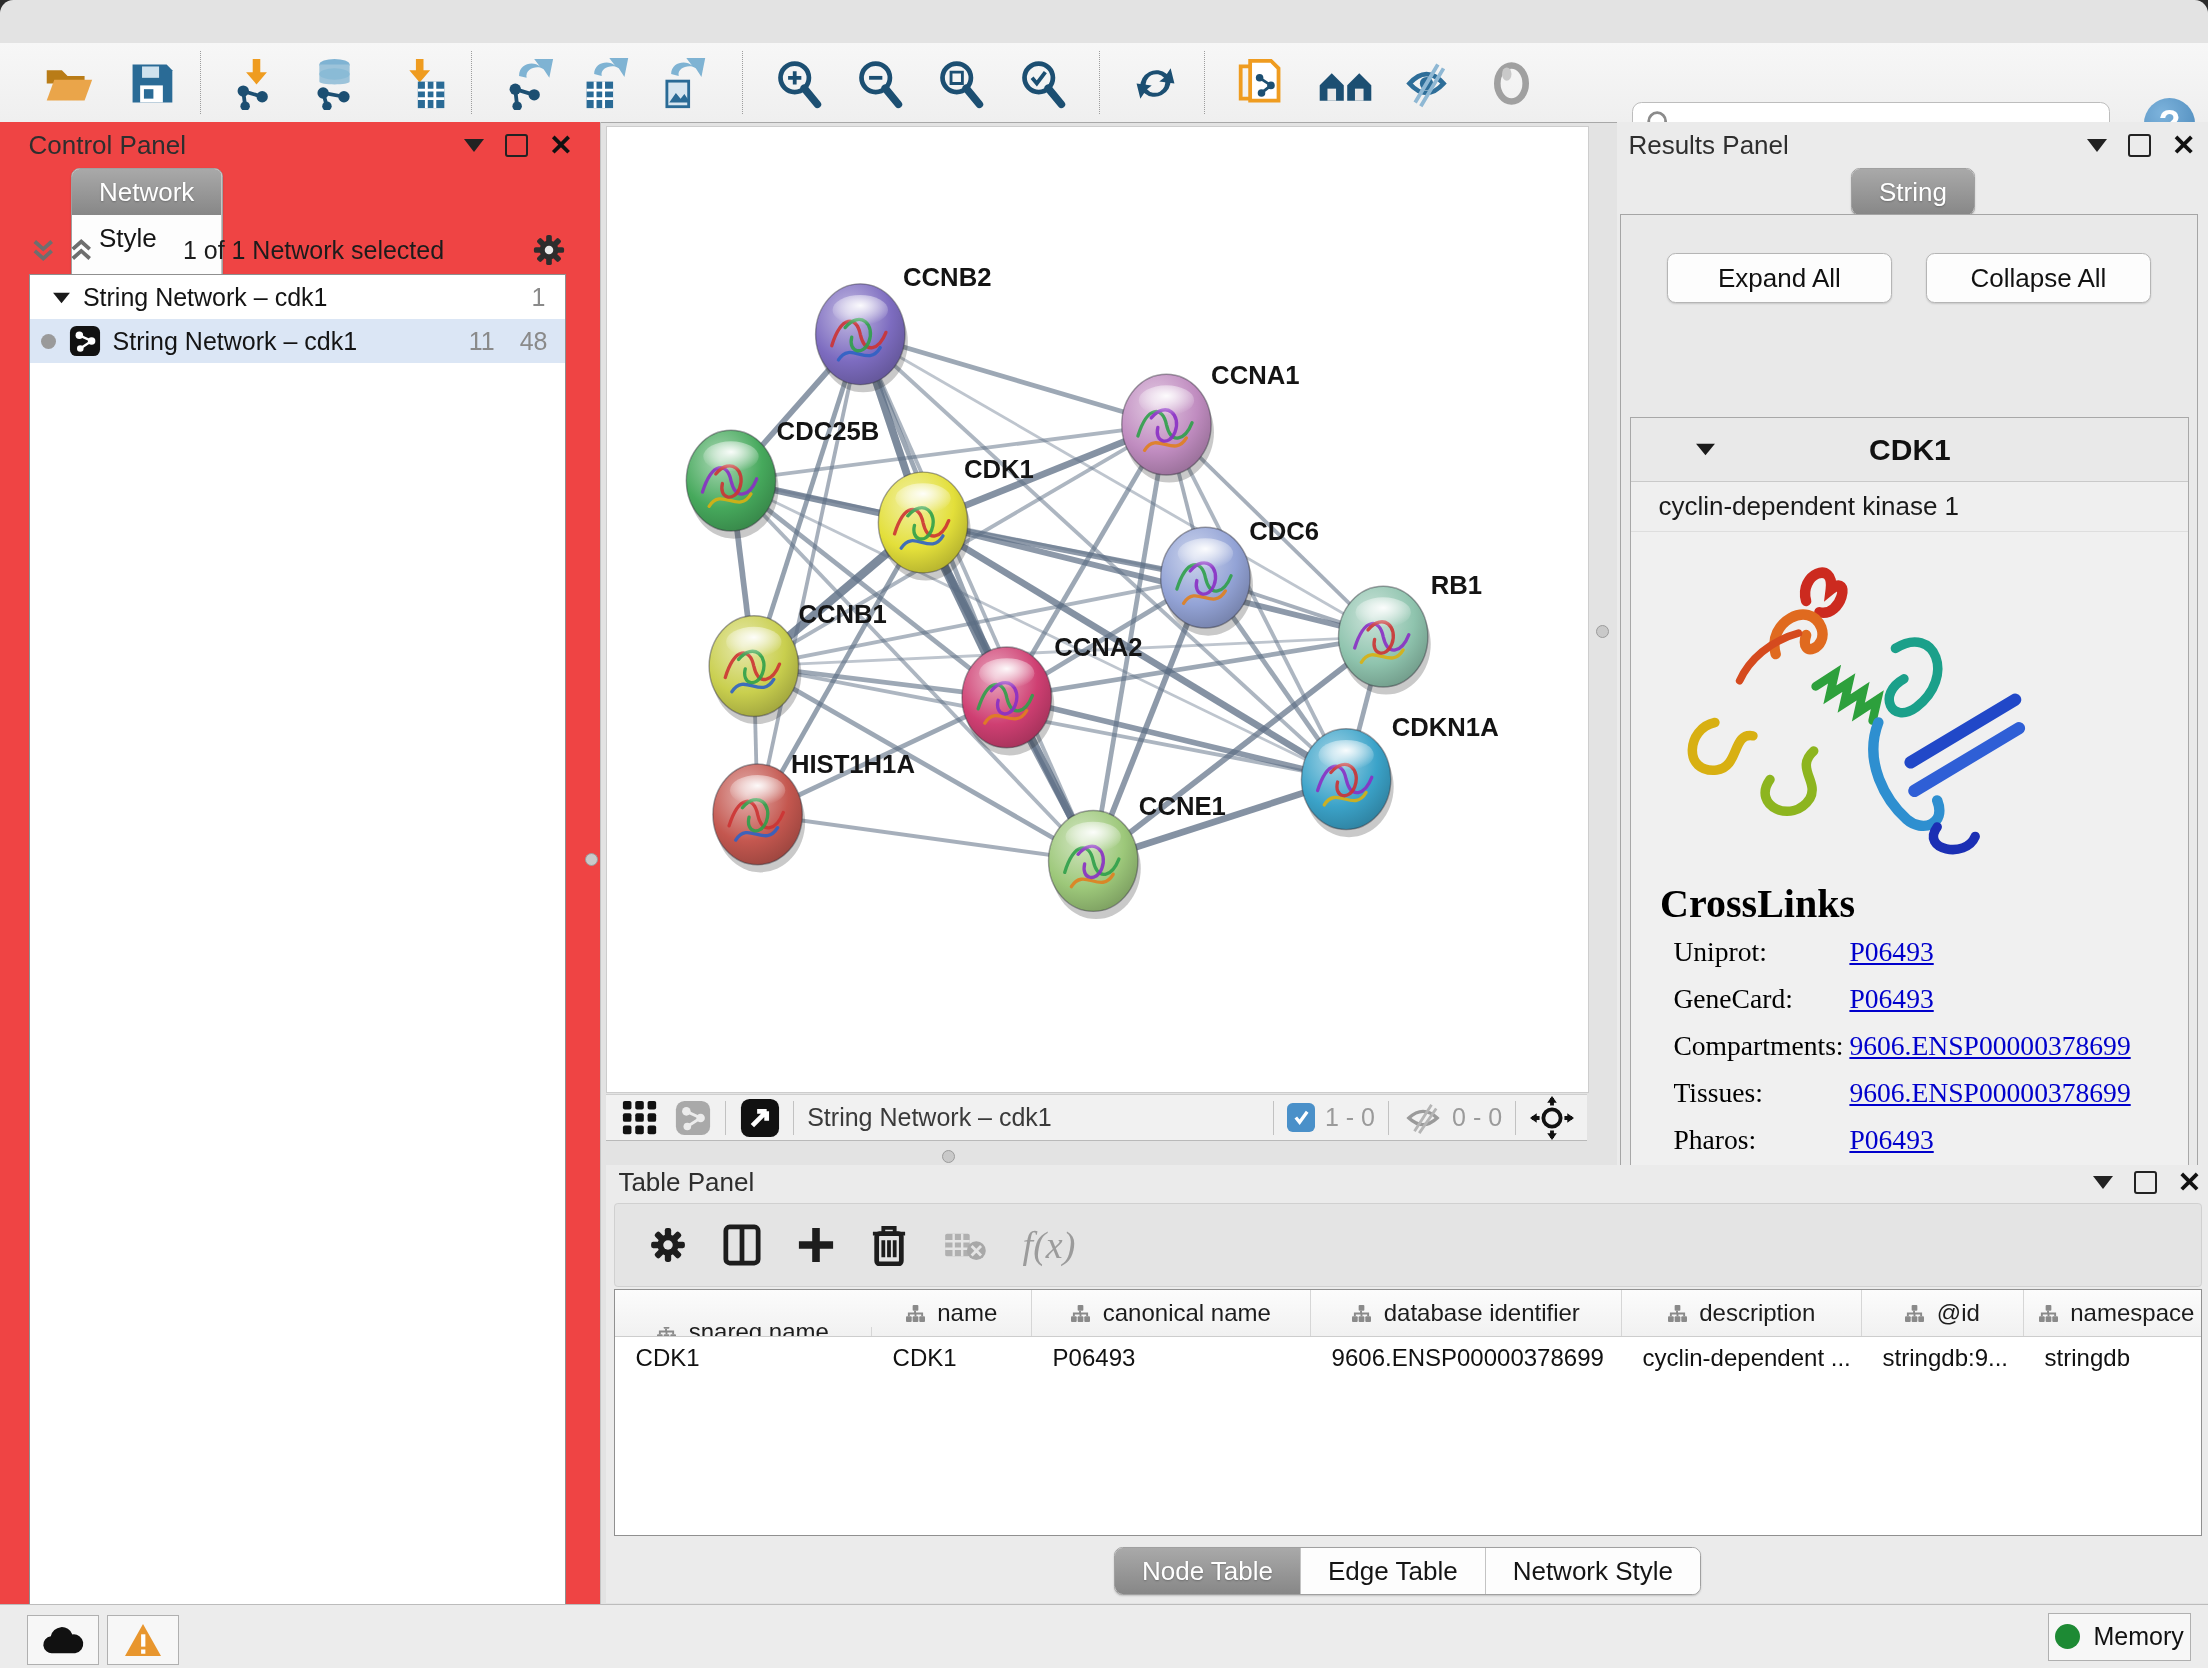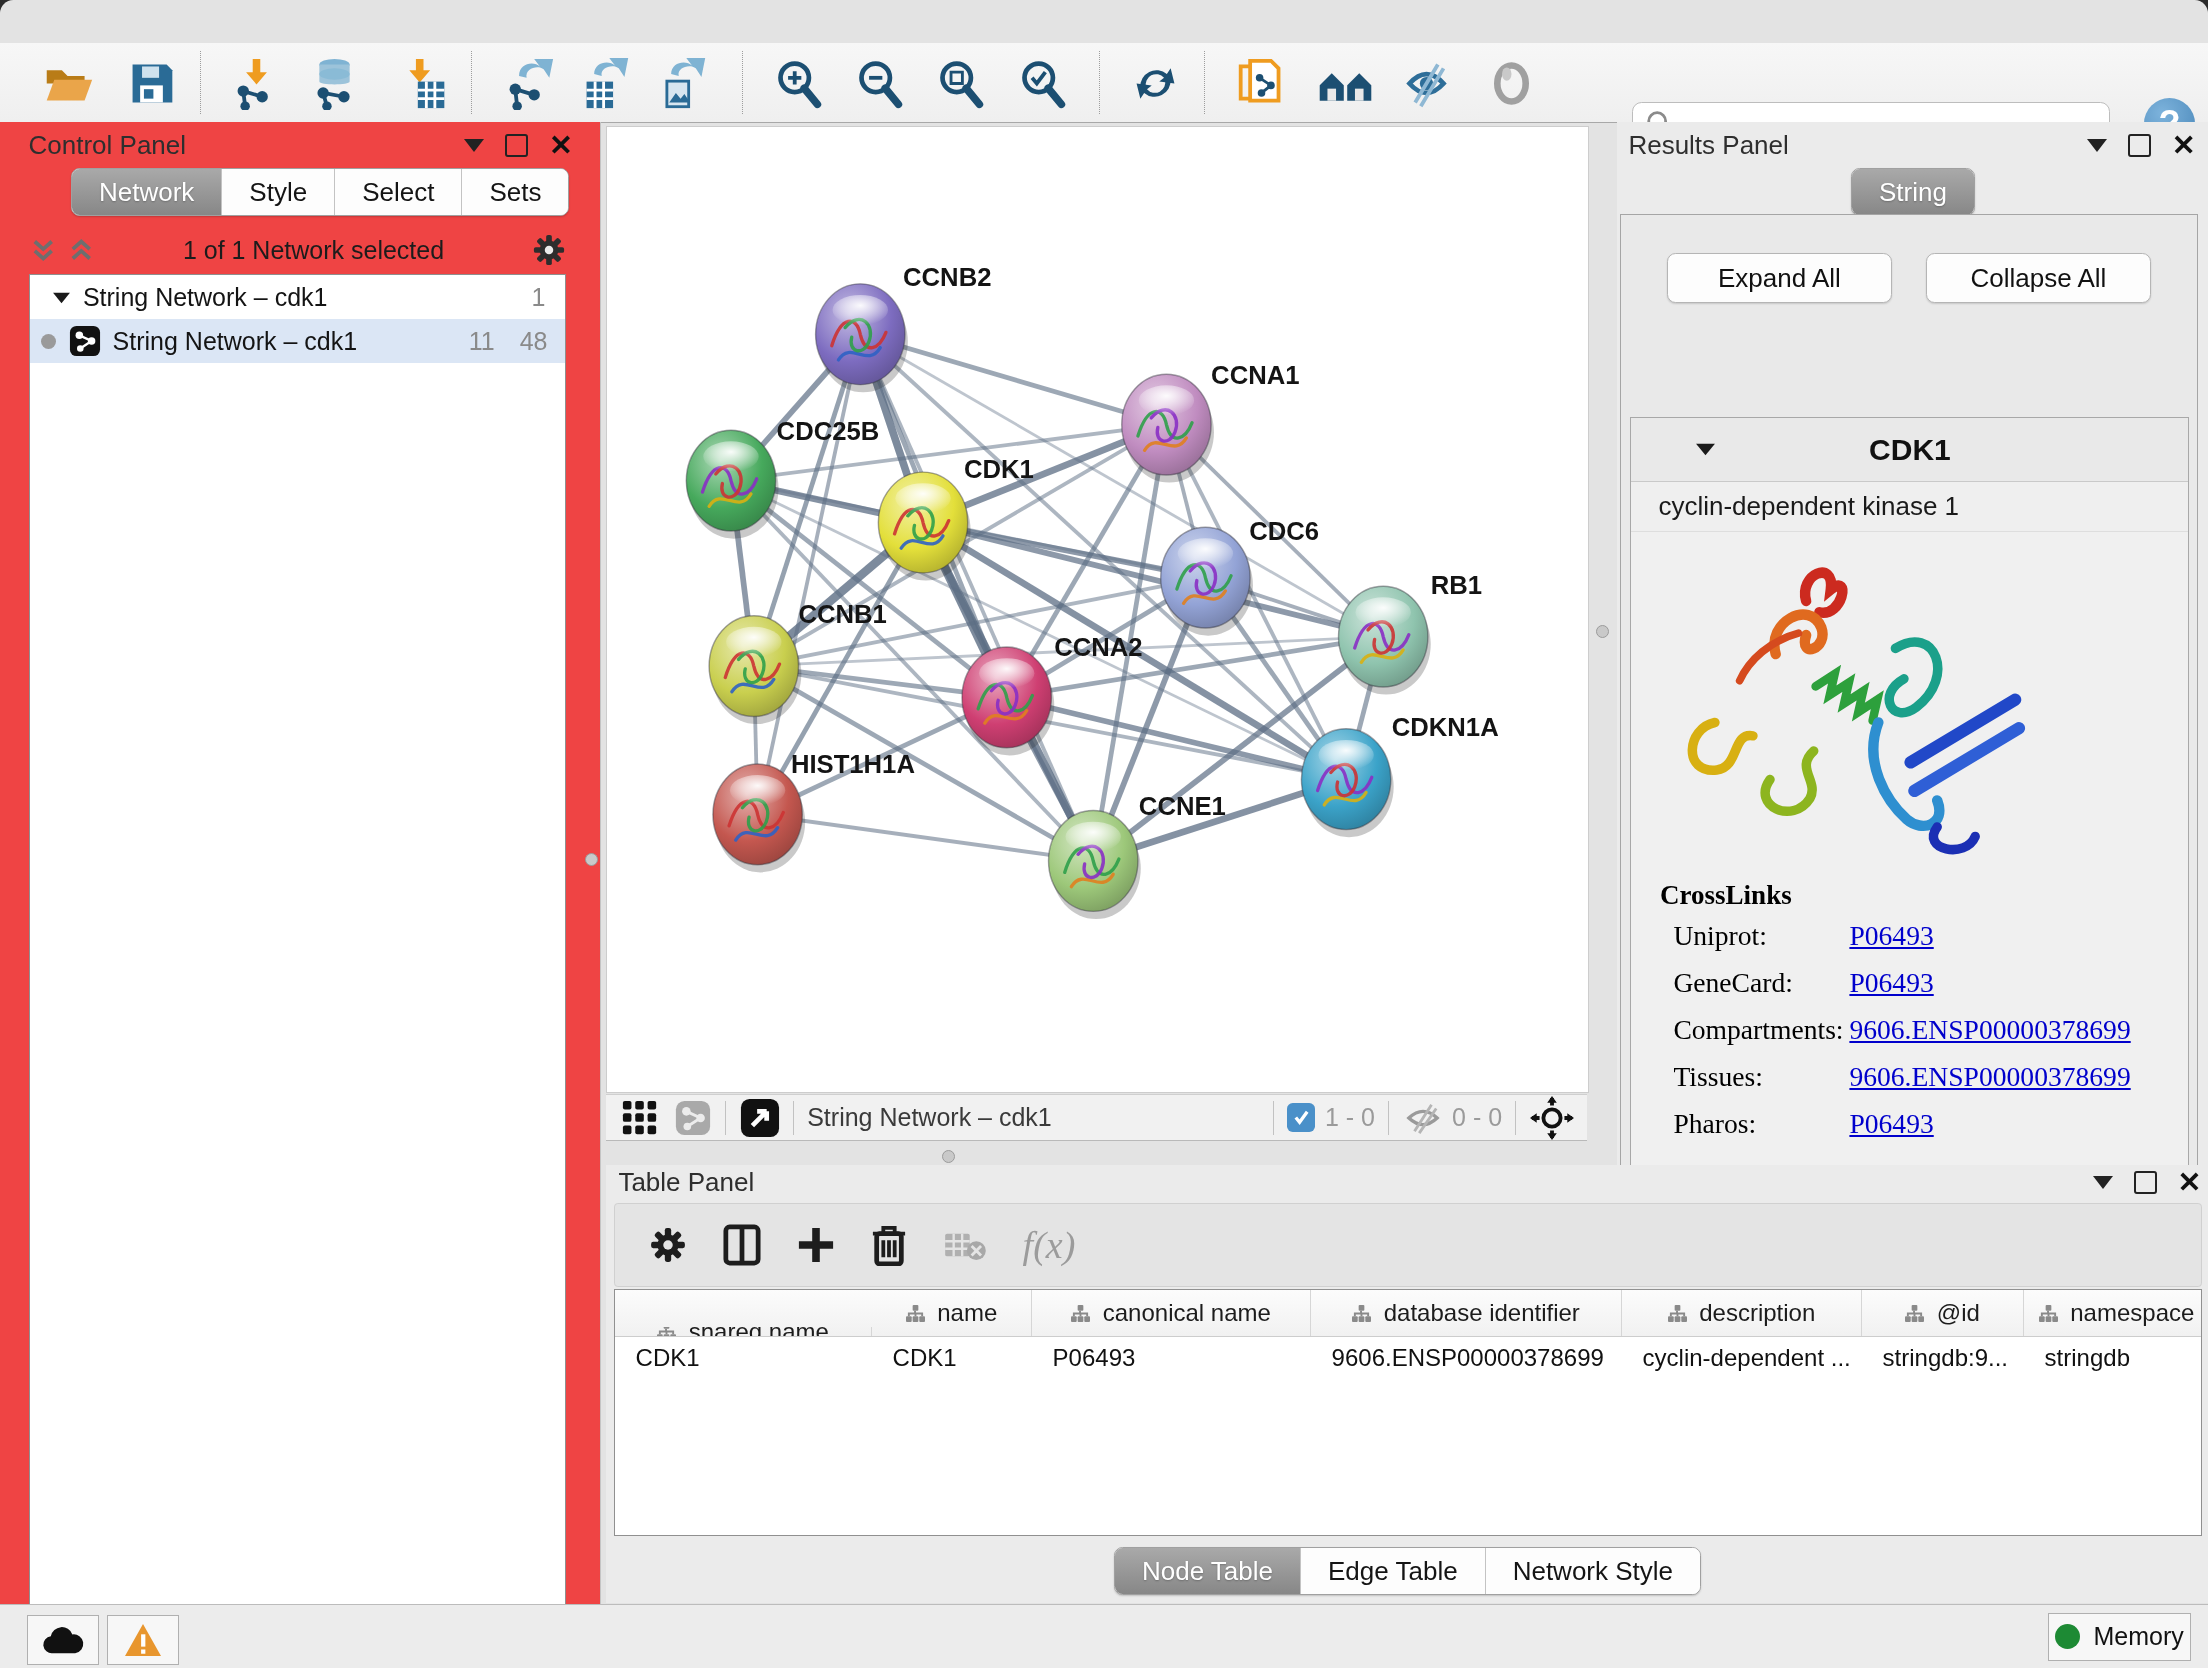--- a/index.html
+++ b/index.html
@@ -41,21 +41,21 @@
     box-shadow:0 1px 1.9px rgba(0,0,0,.18);}
   .seg-item{padding:0 27px;height:46px;line-height:46px;font-size:26px;color:#141414;background:#fdfdfd;
     border-right:1px solid #c3c3c3;}
   .seg-item:last-child{border-right:none;}
   .seg-item.selected{background:linear-gradient(#a9a9a9,#878787);color:#fff;text-shadow:0 1px 1.9px rgba(0,0,0,.25);}
 
   
   .control-panel{position:absolute;left:0;top:122px;width:600px;height:1482px;background:#ef4444;
     border-right:1px solid #c4c4c4;}
   .cp-header{position:absolute;left:28.5px;right:27px;top:7.6px;display:flex;justify-content:space-between;align-items:center;}
-  .cp-tabs{position:absolute;left:71px;top:46px;}
+  .cp-tabs{position:absolute;left:71px;top:46px;flex-direction:column;}
   .cp-status{position:absolute;left:28.5px;right:34px;top:107px;height:42px;display:flex;align-items:center;}
   .cp-status-text{flex:1;text-align:center;font-size:25px;color:#1c1c1c;}
   .cp-list{position:absolute;left:28.5px;top:152px;width:535px;height:1421px;background:#fff;border:1.9px solid #8f8f8f;}
   .tree-row{position:relative;height:44px;display:flex;align-items:center;font-size:25px;color:#141414;}
   .tree-row.selected{background:#dbe6f5;}
   .tree-count{color:#8a8a8a;}
 
   
   .net-canvas{position:absolute;left:606px;top:126px;width:981px;height:965px;background:#ffffff;
     border:1px solid #cdcdcd;}
@@ -78,21 +78,21 @@
     font-size:26px;color:#111;display:flex;align-items:center;justify-content:center;padding:0 19px;
     box-shadow:0 1px 1.9px rgba(0,0,0,.15);}
   .rp-inner{position:absolute;left:9.5px;top:202px;width:557px;height:761px;border:1px solid #a8a8a8;background:#f0f0f0;}
   .rp-gene-row{position:relative;height:63px;background:#e9e9e9;border-bottom:1px solid #c9c9c9;
     display:flex;align-items:center;}
   .rp-gene{font-size:30px;font-weight:bold;color:#111;margin:0 auto;}
   .rp-desc{height:49px;display:flex;align-items:center;padding-left:27px;font-size:26px;color:#1a1a1a;
     border-bottom:1px solid #dedede;background:#efefef;}
   .rp-structure{height:342px;display:flex;align-items:center;justify-content:flex-start;padding-left:25px;}
   .crosslinks{padding:5.7px 0 0 42px;font-family:"Liberation Serif",serif;}
-  .cl-head{font-size:27px;font-weight:bold;color:#000;margin-left:-13.3px;margin-bottom:9.5px;}
+  .cl-head{font-size:40px;font-weight:bold;color:#000;margin-left:-13.3px;margin-bottom:9.5px;}
   .cl-row{display:flex;font-size:27.6px;margin-bottom:15px;}
   .cl-label{width:176px;color:#000;}
   .cl-value{color:#0000cc;text-decoration:underline;}
   .rp-hscroll{position:absolute;left:9.5px;top:966px;width:557px;height:13.3px;background:#e2e2e2;border-radius:6.7px;}
   .rp-hthumb{position:absolute;left:1.9px;top:1.9px;width:55px;height:9.5px;background:#bcbcbc;border-radius:4.8px;}
 
   
   .table-panel{position:absolute;left:606px;top:1165px;width:1603px;height:438px;background:#ebebeb;}
   .tp-header{position:absolute;left:12.4px;right:7.6px;top:1.9px;display:flex;justify-content:space-between;align-items:center;}
   .tp-toolbar{position:absolute;left:7.6px;top:38px;width:1588px;height:84px;background:#e4e4e4;border:1px solid #d0d0d0;

